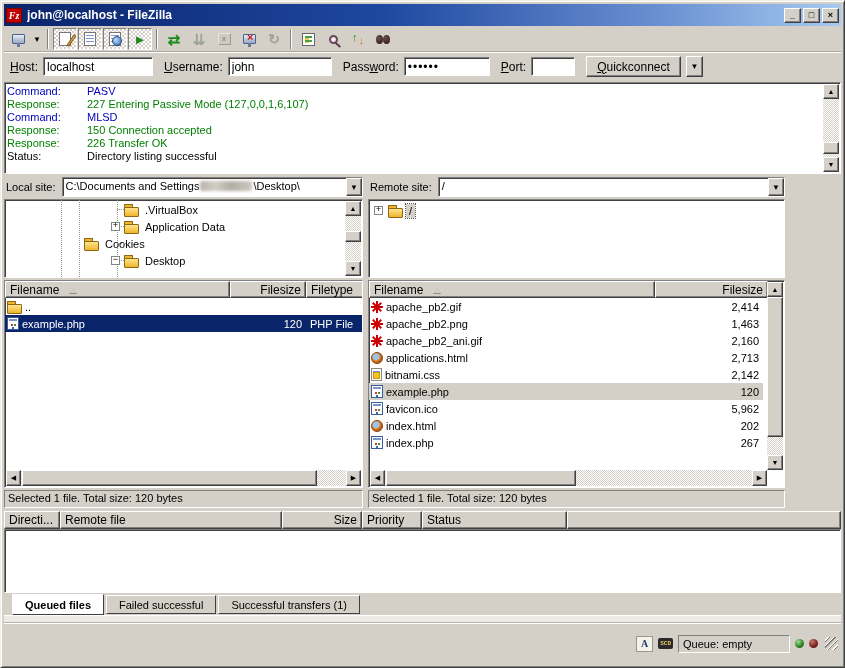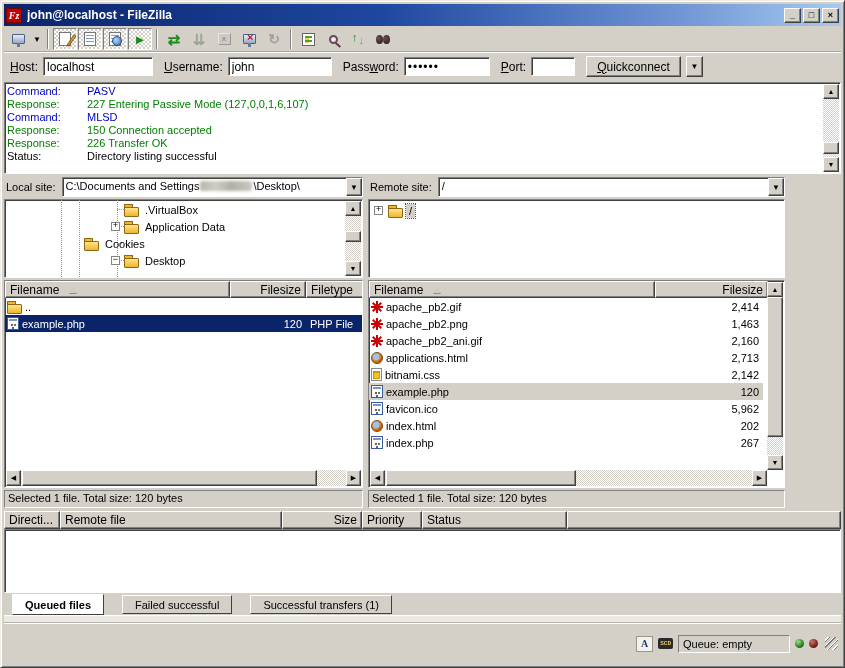--- a/index.html
+++ b/index.html
@@ -149,21 +149,21 @@
   .css-file-icon{width:11px;height:13px;background:#fff;border:1px solid #888}
   .css-file-icon::before{content:"";position:absolute;left:1px;top:2px;right:1px;height:1px;background:#69c;box-shadow:0 2px 0 #69c,0 4px 0 #9ab}
   .css-file-icon::after{content:"";position:absolute;left:1px;bottom:1px;width:5px;height:5px;background:#F5C518;border:1px solid #C79810}
 
   .panestatus{height:18px;flex:none;margin-top:2px;font-size:11px;line-height:15px;padding:0 3px;white-space:nowrap;overflow:hidden}
 
   
   .queuewrap{flex:none;margin-top:3px}
   .qheader{display:flex;height:18px}
   .qbody{height:64px;position:relative}
-  .tabsrow{height:22px;flex:none;display:flex;align-items:flex-start;padding:2px 8px 0;gap:18px}
+  .tabsrow{height:22px;flex:none;display:flex;align-items:flex-start;padding:2px 8px 0;gap:2px}
   .tab{height:19px;padding:2px 12px;font-size:11px;background:var(--face);
     border:1px solid;border-color:#fff #404040 #404040 #fff;display:flex;align-items:center}
   .tab.active{background:#fff;font-weight:700;height:21px;margin-top:-1px;z-index:2}
   .lightstrip{height:7px;flex:none;background:#ECEAE4;border-top:1px solid #fff}
 
   
   .statusbar{flex:1;display:flex;align-items:center;justify-content:flex-end;gap:5px;padding:0 3px;border-top:1px solid #b5b1a9;box-shadow:inset 0 1px 0 #fff}
   .indA{width:17px;height:16px;background:#f4f2ec;border:1px solid #9a968e;display:flex;align-items:center;justify-content:center;
     font:700 10px/1 "Liberation Serif",serif;color:#223a6a}
   .badge{height:11px;padding:0 2px;background:#2a2a2a;border-radius:2px;color:#e8c860;font:700 6px/11px "Liberation Mono",monospace;letter-spacing:0}

